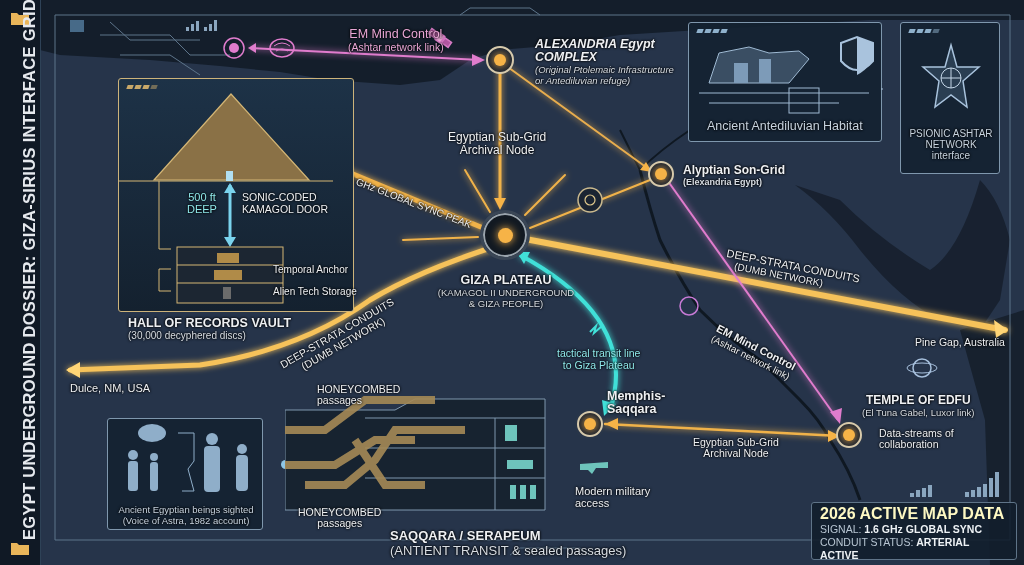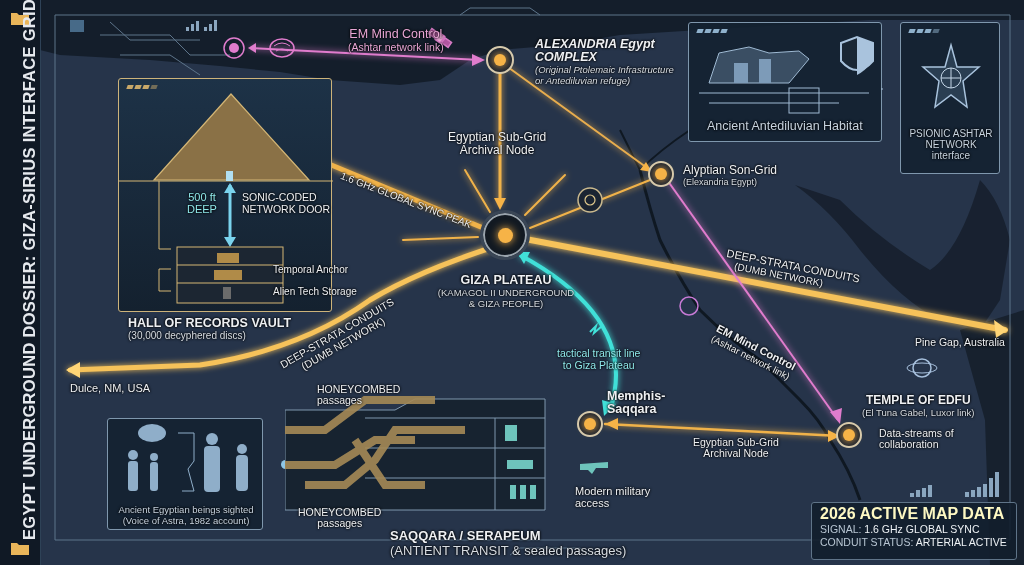--- a/index.html
+++ b/index.html
@@ -17,21 +17,21 @@
   .node{position:absolute;border-radius:50%;box-sizing:border-box;}
   .node .core{position:absolute;border-radius:50%;background:#f6b347;box-shadow:0 0 8px #ffb84a;}
   .panel{position:absolute;border:1.5px solid #7f97ad;border-radius:3px;background:rgba(20,34,49,0.92);box-sizing:border-box;}
   .panel.gold{border-color:#cdb37a;}
   .dots{position:absolute;left:8px;top:6px;display:flex;gap:2px;}
   .dots i{display:block;width:6px;height:4px;background:#c8a869;transform:skewX(-20deg);}
   .dots.blue i{background:#8fb1cc;}
   .datapanel{position:absolute;left:811px;top:502px;width:206px;height:58px;border:1.5px solid #5f7488;border-radius:3px;background:rgba(18,30,44,0.9);box-sizing:border-box;padding:2px 8px;}
   .datapanel .h{color:#fef9c3;font-size:16px;font-weight:bold;line-height:18px;}
   .datapanel .r{color:#b8c6d3;font-size:10.5px;line-height:13px;}
-  .datapanel .r b{color:#eef2f5;font-weight:normal;}
+  .datapanel .r b{color:#eef2f5;font-weight:bold;}
   svg{position:absolute;left:0;top:0;}
 </style>
 </head>
 <body>
 
 <div class="stage">
 
   <svg class="land" width="1024" height="565">
     <defs>
       <linearGradient id="sea" x1="0" y1="0" x2="0" y2="1">
@@ -176,21 +176,21 @@
   </div>
 
   <div class="lbl" style="left:448px;top:131px;font-size:12px;text-align:center;line-height:13px">
     <div>Egyptian Sub-Grid</div>
     <div>Archival Node</div>
   </div>
 
   <div class="node" style="left:648px;top:161px;width:26px;height:26px;border:2px solid #d6cbb0;background:#1a2230;">
     <div class="core" style="left:5px;top:5px;width:12px;height:12px;"></div>
   </div>
-  <div class="lbl" style="left:683px;top:163px;">
+  <div class="lbl" style="left:683px;top:163px;font-weight:bold;">
     <div style="font-size:12px">Alyptian Son-Grid</div>
     <div class="sub" style="font-size:9px">(Elexandria Egypt)</div>
   </div>
 
   <div class="node" style="left:480px;top:210px;width:50px;height:50px;border:3px solid #3a4656;background:#121922;box-shadow:0 0 0 2px #9aa4ad inset;">
     <div class="core" style="left:15px;top:15px;width:15px;height:15px;"></div>
   </div>
   <div class="lbl" style="left:420px;top:273px;text-align:center;width:172px;">
     <div class="b" style="font-size:12.5px">GIZA PLATEAU</div>
     <div class="sub" style="font-size:9.5px;line-height:11px">(KAMAGOL II UNDERGROUND</div>
@@ -241,21 +241,21 @@
   </div>
   <div class="lbl" style="left:862px;top:393px;text-align:center">
     <div class="b" style="font-size:12px">TEMPLE OF EDFU</div>
     <div class="sub" style="font-size:9.5px">(El Tuna Gabel, Luxor link)</div>
   </div>
   <div class="lbl" style="left:879px;top:428px;font-size:10.5px;line-height:11px">
     <div>Data-streams of</div>
     <div>collaboration</div>
   </div>
 
-  <div class="panel gold" style="left:118px;top:78px;width:214px;height:234px;background:linear-gradient(#1d3247,#14212f);">
+  <div class="panel gold" style="left:118px;top:78px;width:236px;height:234px;background:linear-gradient(#1d3247,#14212f);">
     <div class="dots">
         <i></i>
         <i></i>
         <i></i>
         <i style="opacity:.5"></i>
       </div>
     <svg width="214" height="234">
       <polygon points="35,101 112,15 190,101" fill="#8a7146" stroke="#d4b675" stroke-width="1.2"></polygon>
       <line x1="0" y1="102" x2="214" y2="102" stroke="#d4b675"></line>
       <rect x="107" y="92" width="7" height="10" fill="#b2e0f2"></rect>
@@ -269,21 +269,21 @@
       <rect x="95" y="191" width="28" height="10" fill="#b08b48"></rect>
       <rect x="104" y="208" width="8" height="12" fill="#6b6b6b"></rect>
       <path d="M40,102 L40,170 L52,170 M40,190 L52,190 M40,190 L40,212 L52,212" stroke="#d4b675" fill="none"></path>
     </svg>
     <div class="lbl cyan" style="left:68px;top:112px;font-size:11px;text-align:center;line-height:12px">
       <div>500 ft</div>
       <div>DEEP</div>
     </div>
     <div class="lbl" style="left:123px;top:112px;font-size:10.5px;line-height:12px">
       <div>SONIC-CODED</div>
-      <div>NETWORK DOOR</div>
+      <div>KAMAGOL DOOR</div>
     </div>
     <div class="lbl" style="left:154px;top:185px;font-size:10px">Temporal Anchor</div>
     <div class="lbl" style="left:154px;top:207px;font-size:10px">Alien Tech Storage</div>
   </div>
   <div class="lbl" style="left:128px;top:316px;text-align:left;width:196px">
     <div class="b" style="font-size:12.5px">HALL OF RECORDS VAULT</div>
     <div class="sub" style="font-size:10px">(30,000 decyphered discs)</div>
   </div>
 
   <div class="panel" style="left:900px;top:22px;width:100px;height:152px;">

